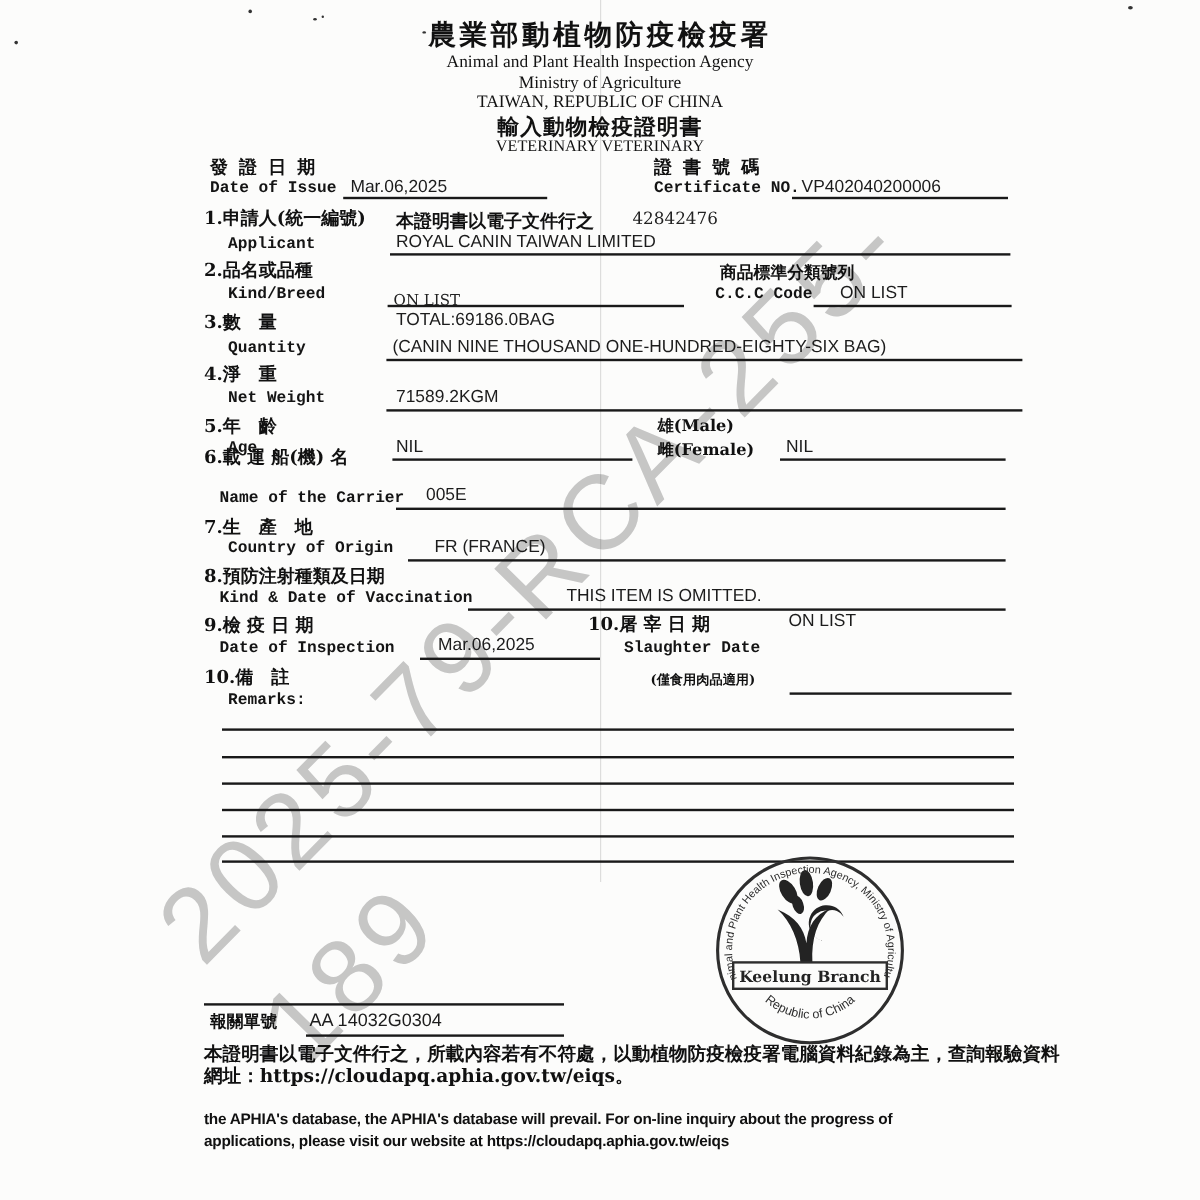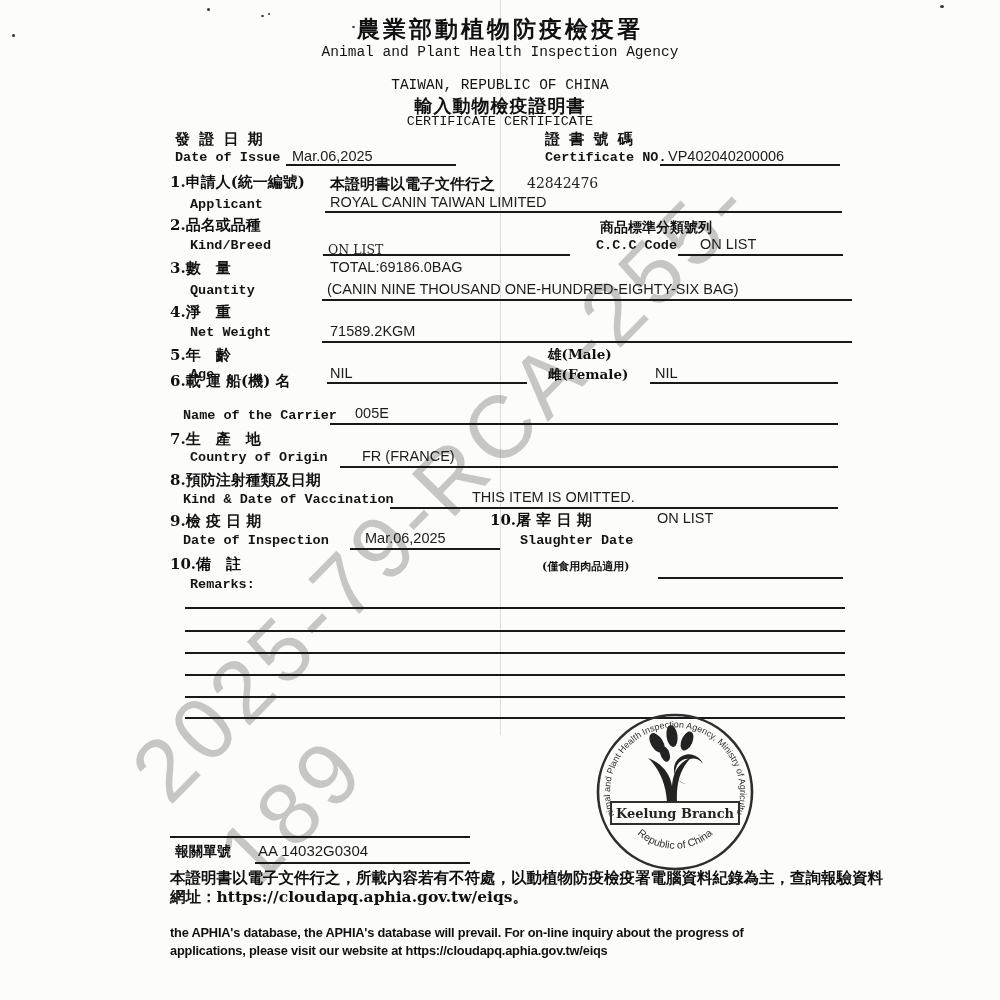--- a/index.html
+++ b/index.html
@@ -12,21 +12,21 @@
   
   .zh{font-family:"DejaVu Serif",serif;font-weight:700;font-size:15px;color:#111;}
   .zh-sm{font-family:"DejaVu Serif",serif;font-weight:700;font-size:11px;color:#111;}
   
   .en{font-family:"Liberation Mono",monospace;font-weight:700;font-size:13.5px;color:#141414;}
   
   .val{font-family:"Liberation Sans",sans-serif;font-size:14.5px;color:#1c1c1c;}
   .val-serif{font-family:"DejaVu Serif",serif;font-size:12.5px;color:#222;}
   .rule{position:absolute;height:2px;background:#191919;}
   .hdr-zh{font-family:"DejaVu Serif",serif;font-weight:600;color:#111;}
-  .hdr-en{font-family:Liberation Mono, monospace;color:#131313;}
+  .hdr-en{font-family:Liberation Serif, serif;color:#131313;}
   .center{left:0;width:1000px;text-align:center;}
   .watermark{
     position:absolute;left:148px;top:726px;height:120px;line-height:120px;
     transform-origin:0 50%;transform:rotate(-45.5deg);
     font-family:"Liberation Sans",sans-serif;font-size:88px;letter-spacing:6px;
     color:rgba(148,148,148,0.52);z-index:1;
   }
   .content{position:absolute;left:0;top:0;width:1000px;height:740px;z-index:2;}
   .foldline{position:absolute;left:500px;top:0;width:1px;height:735px;background:rgba(60,60,60,0.16);}
   .speck{position:absolute;background:#333;border-radius:50%;}
@@ -48,23 +48,24 @@
     <div class="speck" style="left:261px;top:15px;width:3px;height:2px"></div>
     <div class="speck" style="left:268px;top:13px;width:2px;height:2px"></div>
     <div class="speck" style="left:352px;top:26px;width:3px;height:2px"></div>
     <div class="speck" style="left:368px;top:23px;width:2px;height:2px"></div>
     <div class="speck" style="left:497px;top:30px;width:2px;height:3px"></div>
     <div class="speck" style="left:940px;top:5px;width:4px;height:3px"></div>
     <div class="speck" style="left:12px;top:34px;width:3px;height:3px"></div>
 
     <div class="abs center hdr-zh" style="top:14px;font-size:23px;letter-spacing:3px">農業部動植物防疫檢疫署</div>
     <div class="abs center hdr-en" style="top:44px;font-size:14.5px">Animal and Plant Health Inspection Agency</div>
+    <div class="abs center hdr-en" style="top:61px;font-size:14.5px">Ministry of Agriculture</div>
     <div class="abs center hdr-en" style="top:77px;font-size:14.5px">TAIWAN, REPUBLIC OF CHINA</div>
     <div class="abs center hdr-zh" style="top:94px;font-size:18px;letter-spacing:1px">輸入動物檢疫證明書</div>
-    <div class="abs center hdr-en" style="top:114px;font-size:13.5px">CERTIFICATE CERTIFICATE</div>
+    <div class="abs center hdr-en" style="top:114px;font-size:13.5px">VETERINARY VETERINARY</div>
 
     <div class="abs zh" style="left:175px;top:130px;letter-spacing:2px">發 證 日 期</div>
     <div class="abs en" style="left:175px;top:150px">Date of Issue</div>
     <div class="abs val" style="left:292px;top:148px">Mar.06,2025</div>
     <div class="rule" style="left:286px;top:164px;width:170px"></div>
 
     <div class="abs zh" style="left:545px;top:130px;letter-spacing:2px">證 書 號 碼</div>
     <div class="abs en" style="left:545px;top:150px">Certificate NO.</div>
     <div class="abs val" style="left:668px;top:148px">VP402040200006</div>
     <div class="rule" style="left:660px;top:164px;width:180px"></div>

